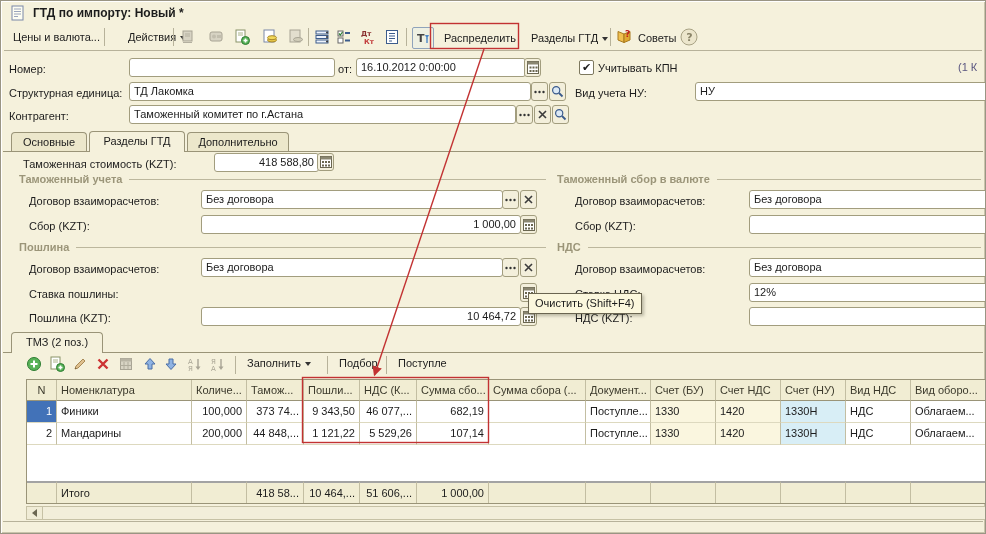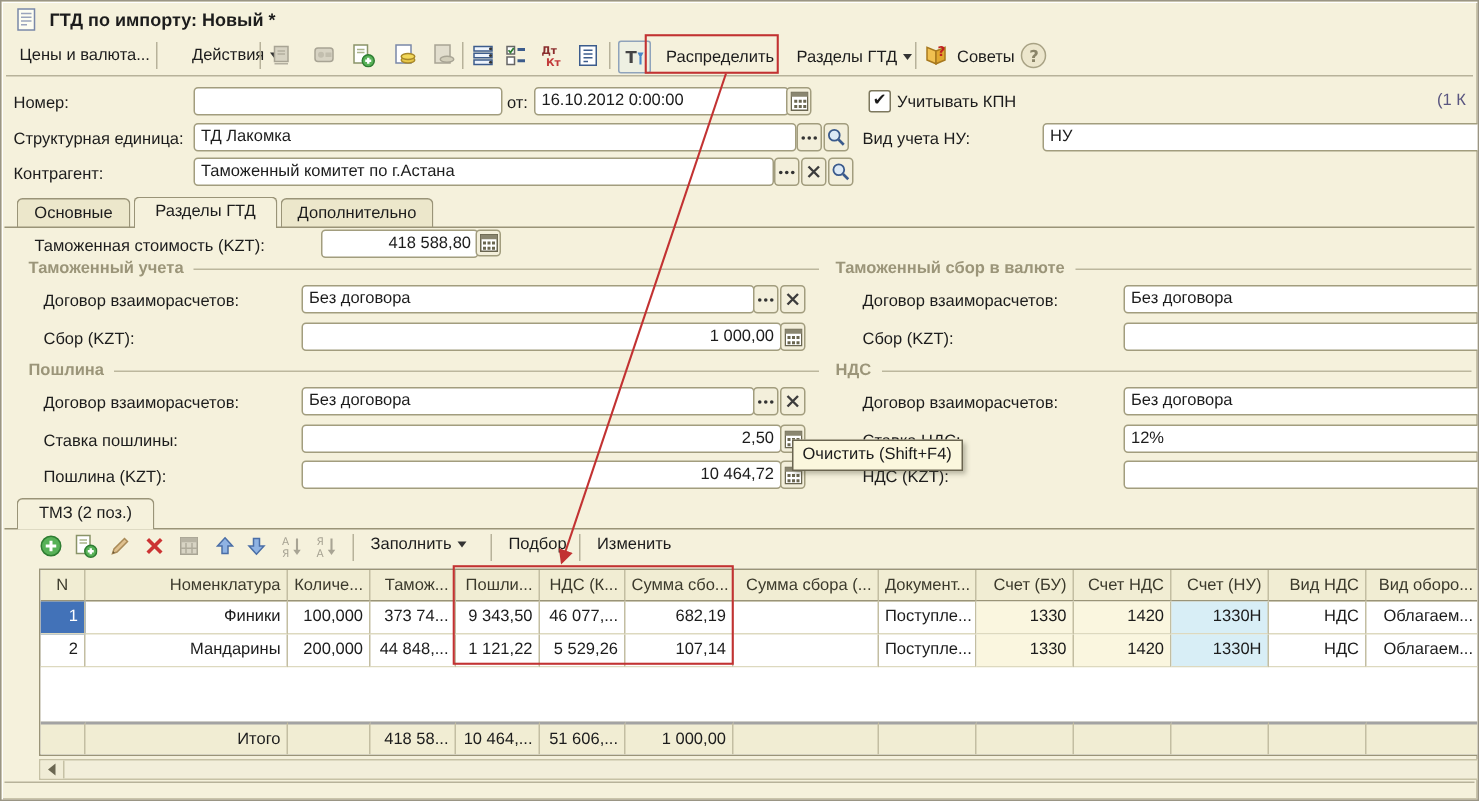--- a/index.html
+++ b/index.html
@@ -27,21 +27,21 @@
   .tab.active{background:var(--bg,#f5f1dc);height:21px;z-index:3;}
   .tabline{position:absolute;height:1px;background:#9a9478;left:2px;right:2px;z-index:2;}
   .checkbox{position:absolute;width:13px;height:13px;background:#fff;border:1px solid #7d785e;border-radius:2px;
             display:flex;align-items:center;justify-content:center;font-size:11px;line-height:11px;}
   .corner-text{position:absolute;color:#5a5680;}
   
   .tbl{position:absolute;left:25px;top:378px;width:960px;height:125px;border:1px solid #9a9478;background:#fff;
        box-sizing:border-box;display:flex;flex-direction:column;overflow:hidden;}
   .trow{display:grid;grid-template-columns:30px 135px 55px 57px 56px 57px 72px 97px 65px 65px 65px 65px 65px minmax(76px,1fr);}
   .trow .cell{box-sizing:border-box;border-right:1px solid #c3bea2;padding:0 4px;line-height:20px;height:21px;
-              white-space:nowrap;overflow:hidden;text-align:right;}
+              white-space:nowrap;overflow:hidden;}
   .thead{background:#f1edd3;}
   .thead .cell{border-bottom:1px solid #9a9478;color:#3c3a2c;}
   .brow .cell{height:22px;line-height:21px;border-bottom:1px solid #ddd9bf;}
   .cell.num{text-align:right;}
   .cell.cen{text-align:center;}
   .cell.sel{background:var(--sel-blue,#4272b8);color:#fff;}
   .cell.acc-y{background:var(--cell-yellow,#faf6df);}
   .cell.acc-b{background:var(--cell-blue,#d8eef6);}
   .tfill{flex:1;background:#fff;}
   .ttotal{background:#f1edd3;}
@@ -310,21 +310,20 @@
           <circle cx="5.5" cy="2" r="1.2" fill="#333"></circle>
           <circle cx="9.5" cy="2" r="1.2" fill="#333"></circle>
         </svg>
   </div>
   <div class="sq" style="left:519px;top:257px">
     <svg width="11" height="11" viewBox="0 0 11 11">
           <path d="M2 2 L9 9 M9 2 L2 9" stroke="#3c3c3c" stroke-width="1.6"></path>
         </svg>
   </div>
   <div class="lbl" style="left:28px;top:287px">Ставка пошлины:</div>
-  <div class="inp num" style="left:200px;top:282px;width:310px">2,50</div>
   <div class="sq" style="left:519px;top:282px">
     <svg width="12" height="12" viewBox="0 0 12 12">
           <rect x="0.5" y="0.5" width="11" height="11" fill="#fff" stroke="#6a6650"></rect>
           <rect x="0.5" y="0.5" width="11" height="3" fill="#8a8670"></rect>
           <rect x="2" y="5" width="2" height="2" fill="#6a6650"></rect>
           <rect x="5" y="5" width="2" height="2" fill="#6a6650"></rect>
           <rect x="8" y="5" width="2" height="2" fill="#6a6650"></rect>
           <rect x="2" y="8.5" width="2" height="2" fill="#6a6650"></rect>
           <rect x="5" y="8.5" width="2" height="2" fill="#6a6650"></rect>
           <rect x="8" y="8.5" width="2" height="2" fill="#6a6650"></rect>
@@ -431,21 +430,21 @@
           <text x="1" y="15" font-size="7" fill="#a8a494" font-family="DejaVu Sans">А</text>
           <line x1="11" y1="3" x2="11" y2="12" stroke="#a8a494" stroke-width="1.4"></line>
           <path d="M8.5 10.5 L11 14 L13.5 10.5 z" fill="#a8a494"></path>
         </svg>
   </span>
   <div class="sep" style="left:234px;top:355px"></div>
   <div class="tbtn" style="left:240px;top:352px"><span>Заполнить</span><span class="caret"></span></div>
   <div class="sep" style="left:326px;top:355px"></div>
   <div class="tbtn" style="left:332px;top:352px"><span>Подбор</span></div>
   <div class="sep" style="left:385px;top:355px"></div>
-  <div class="tbtn" style="left:391px;top:352px"><span>Изменить</span></div>
+  <div class="tbtn" style="left:391px;top:352px"><span>Поступле</span></div>
 
   <div class="tbl">
     <div class="trow thead">
       <div class="cell cen">N</div>
       <div class="cell">Номенклатура</div>
       <div class="cell">Количе...</div>
       <div class="cell">Тамож...</div>
       <div class="cell">Пошли...</div>
       <div class="cell">НДС (К...</div>
       <div class="cell">Сумма сбо...</div>

